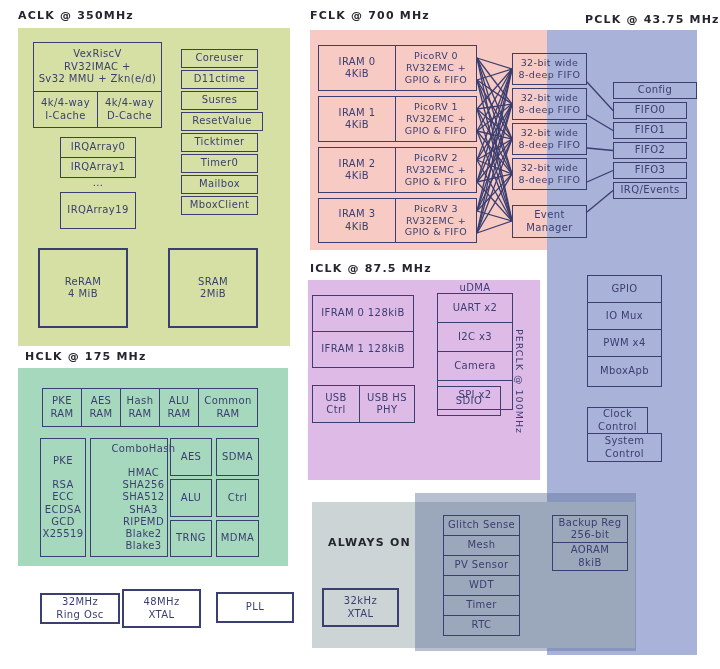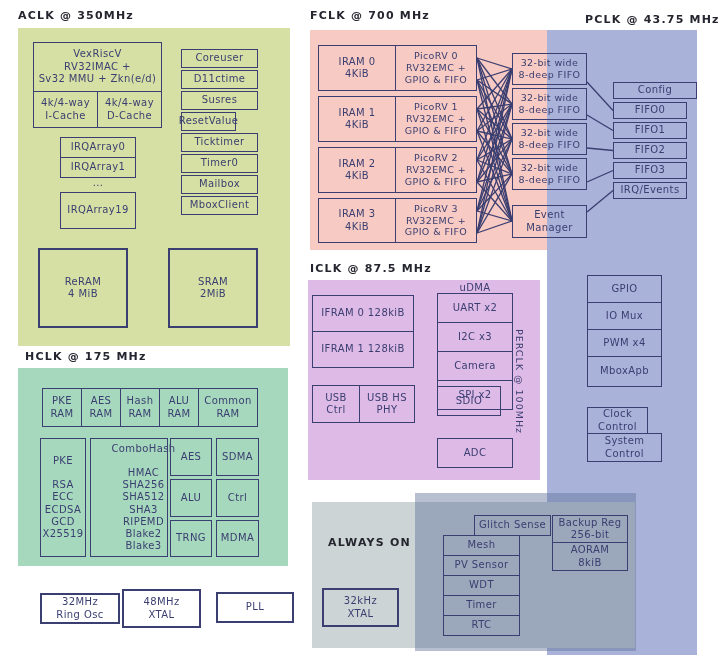--- a/index.html
+++ b/index.html
@@ -66,21 +66,21 @@
 D-Cache</div>
 
   <div class="box" style="left:60px;top:137px;width:76px;height:21px;">IRQArray0</div>
   <div class="box" style="left:60px;top:157px;width:76px;height:21px;">IRQArray1</div>
   <div class="plain" style="left:60px;top:175px;width:76px;height:14px;">...</div>
   <div class="box" style="left:60px;top:192px;width:76px;height:37px;">IRQArray19</div>
 
   <div class="box" style="left:181px;top:49px;width:77px;height:19px;">Coreuser</div>
   <div class="box" style="left:181px;top:70px;width:77px;height:19px;">D11ctime</div>
   <div class="box" style="left:181px;top:91px;width:77px;height:19px;">Susres</div>
-  <div class="box" style="left:181px;top:112px;width:55px;height:19px;">ResetValue</div>
+  <div class="box" style="left:181px;top:112px;width:82px;height:19px;">ResetValue</div>
   <div class="box" style="left:181px;top:133px;width:77px;height:19px;">Ticktimer</div>
   <div class="box" style="left:181px;top:154px;width:77px;height:19px;">Timer0</div>
   <div class="box" style="left:181px;top:175px;width:77px;height:19px;">Mailbox</div>
   <div class="box" style="left:181px;top:196px;width:77px;height:19px;">MboxClient</div>
 
   <div class="box thick" style="left:38px;top:248px;width:90px;height:80px;">ReRAM
 4 MiB</div>
   <div class="box thick" style="left:168px;top:248px;width:90px;height:80px;">SRAM
 2MiB</div>
 
@@ -188,21 +188,20 @@
   <div class="plain" style="left:437px;top:281px;width:76px;height:12px;">uDMA</div>
 
   <div class="box" style="left:312px;top:295px;width:102px;height:37px;">IFRAM 0 128kiB</div>
   <div class="box" style="left:312px;top:331px;width:102px;height:37px;">IFRAM 1 128kiB</div>
 
   <div class="box" style="left:437px;top:293px;width:76px;height:30px;">UART x2</div>
   <div class="box" style="left:437px;top:322px;width:76px;height:30px;">I2C x3</div>
   <div class="box" style="left:437px;top:351px;width:76px;height:30px;">Camera</div>
   <div class="box" style="left:437px;top:380px;width:76px;height:30px;">SPI x2</div>
   <div class="box" style="left:437px;top:386px;width:64px;height:30px;">SDIO</div>
-  <div class="box" style="left:437px;top:438px;width:76px;height:30px;">ADC</div>
 
   <div class="box" style="left:312px;top:385px;width:48px;height:38px;">USB
 Ctrl</div>
   <div class="box" style="left:359px;top:385px;width:56px;height:38px;">USB HS
 PHY</div>
 
   <div class="vtext" style="left:514px;top:312px;height:140px;">PERCLK @ 100MHz</div>
 
   <div class="box" style="left:42px;top:388px;width:40px;height:39px;">PKE
 RAM</div>
@@ -236,21 +235,21 @@
   <div class="box" style="left:216px;top:438px;width:43px;height:38px;">SDMA</div>
   <div class="box" style="left:170px;top:479px;width:42px;height:38px;">ALU</div>
   <div class="box" style="left:216px;top:479px;width:43px;height:38px;">Ctrl</div>
   <div class="box" style="left:170px;top:520px;width:42px;height:37px;">TRNG</div>
   <div class="box" style="left:216px;top:520px;width:43px;height:37px;">MDMA</div>
 
   <div class="title" style="left:328px;top:536px;">ALWAYS ON</div>
   <div class="box thick" style="left:322px;top:588px;width:77px;height:39px;">32kHz
 XTAL</div>
 
-  <div class="box" style="left:443px;top:515px;width:77px;height:21px;margin-left:31px;">Glitch Sense</div>
+  <div class="box" style="left:443px;top:515px;width:77px;height:21px;">Glitch Sense</div>
   <div class="box" style="left:443px;top:535px;width:77px;height:21px;">Mesh</div>
   <div class="box" style="left:443px;top:555px;width:77px;height:21px;">PV Sensor</div>
   <div class="box" style="left:443px;top:575px;width:77px;height:21px;">WDT</div>
   <div class="box" style="left:443px;top:595px;width:77px;height:21px;">Timer</div>
   <div class="box" style="left:443px;top:615px;width:77px;height:21px;">RTC</div>
 
   <div class="box" style="left:552px;top:515px;width:76px;height:28px;">Backup Reg
 256-bit</div>
   <div class="box" style="left:552px;top:542px;width:76px;height:29px;">AORAM
 8kiB</div>

